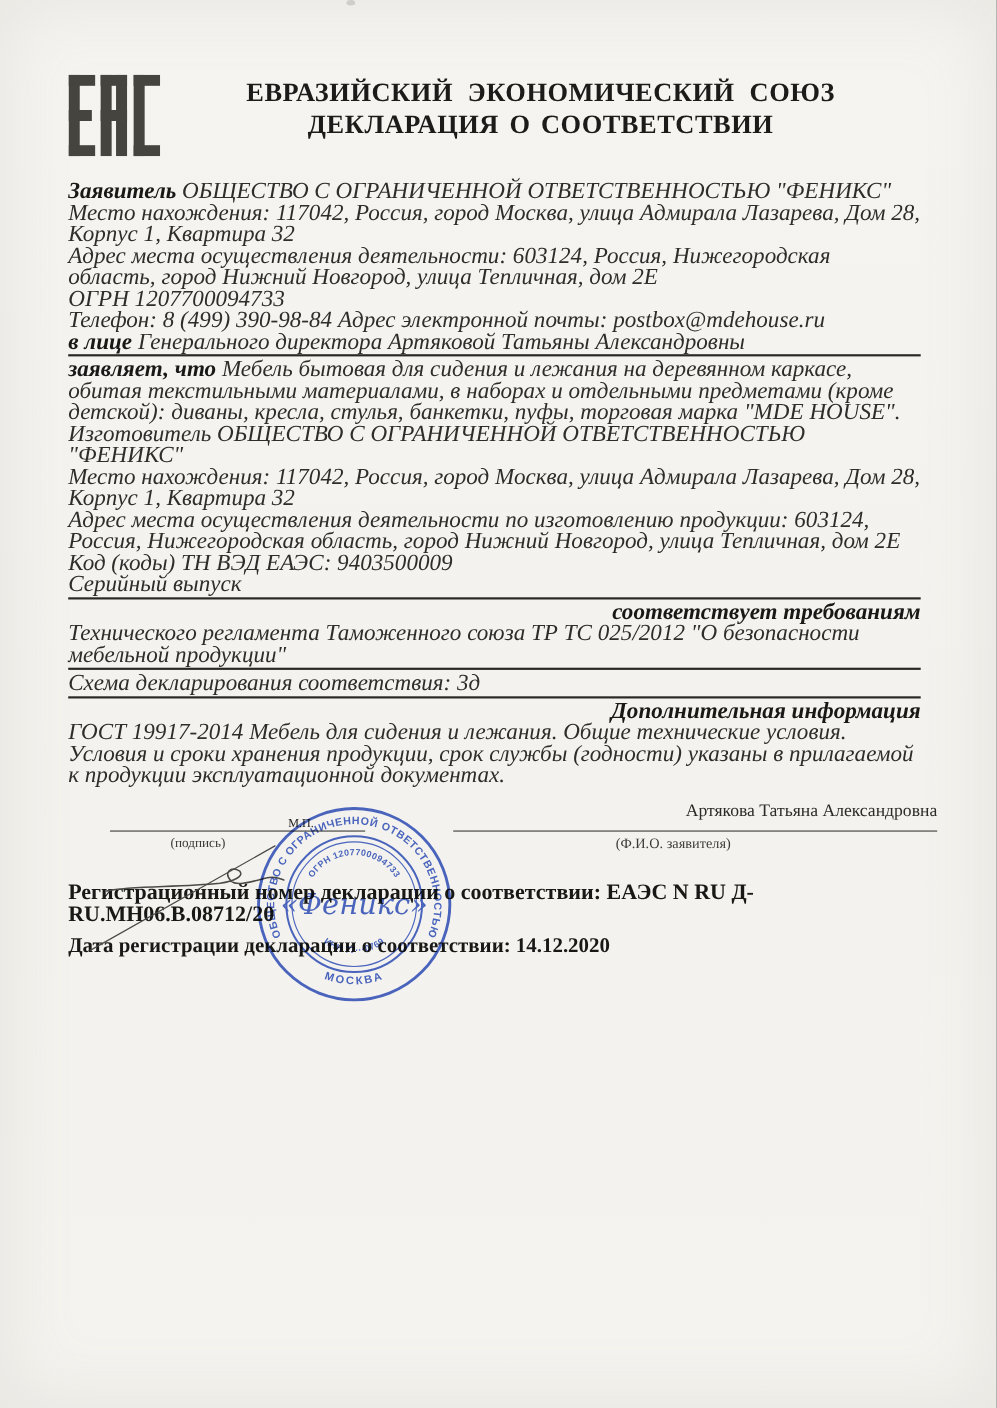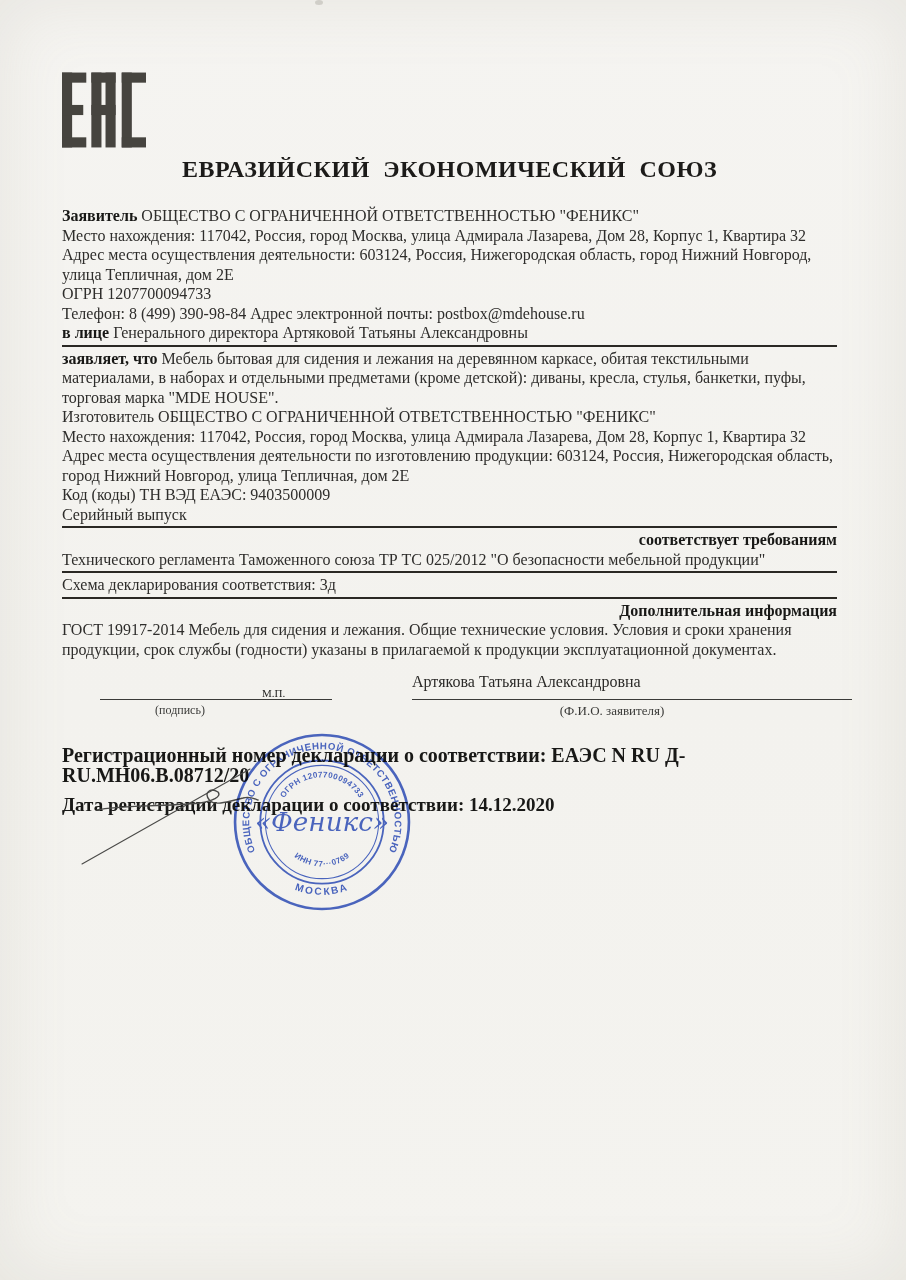--- a/index.html
+++ b/index.html
@@ -5,38 +5,38 @@
   html,body { margin:0; padding:0; background:#888; }
   .page {
     position:relative; width:906px; height:1280px; margin:0 auto;
     background: linear-gradient(180deg,#f5f4f1 0%, #f3f2ee 55%, #f4f3ef 100%);
     box-shadow: inset 0 0 70px rgba(150,140,120,0.14);
     font-family:"Liberation Serif", serif;
     color:#2e2d2b;
     overflow:hidden;
   }
   .doc { position:absolute; left:62px; top:0; width:775px; }
-  .header { display:flex; margin-top:68px;flex-direction:column; }
+  .header { display:flex; margin-top:68px; }
   .eac-logo { width:84px; height:74px; flex:0 0 84px; }
   .titles { flex:1; text-align:center; padding-top:3px; color:#1c1b19; }
   .title-line1 { font-size:24px; font-weight:bold; line-height:29px; word-spacing:7px; letter-spacing:0.5px; }
   .title-line2 { font-size:24px; font-weight:bold; line-height:29px; word-spacing:3px; letter-spacing:0.5px; }
-  .body-text { font-size:16px; line-height:19.5px; }
+  .body-text { font-size:21px; line-height:19.5px;font-style:italic; }
   .sec { margin:0; }
   .sec1 { margin-top:22px; }
   .sec p { margin:0; }
   b, .bold { color:#181816; }
   .divider { height:2px; background:#2a2824; margin:2px 0; border:none; }
   .heading { font-weight:bold; color:#181816;text-align:right; }
   .validity { margin-top:6px; font-weight:bold; color:#181816; }
   .sig-block { position:relative; height:84px; margin-top:2px; font-size:16px; }
   .sig-line-left { position:absolute; left:38px; top:38px; width:232px; border-bottom:1.6px solid #3a3a38; }
   .sig-caption { position:absolute; left:38px; top:42px; width:160px; text-align:center; font-size:12px; color:#3a3a38; }
   .mp-mark { position:absolute; left:200px; top:26px; font-size:11px; color:#242422; }
-  .fio-name { position:absolute; left:350px; top:12px; width:440px; text-align:left; color:#2b2a28; }
+  .fio-name { position:absolute; left:350px; top:12px; width:440px; text-align:right; color:#2b2a28; }
   .fio-line { position:absolute; left:350px; top:38px; width:440px; border-bottom:1.4px solid #3a3a38; }
   .fio-caption { position:absolute; left:350px; top:42px; width:400px; text-align:center; font-size:13px; color:#3a3a38; }
   .reg-line1 { margin:0; font-weight:bold; font-size:20px; line-height:20px; color:#181816; }
   .reg-line2 { margin:9.5px 0 0; font-weight:bold; font-size:19px; line-height:20px; color:#181816; }
   .stamp {
     position:absolute; left:231px; top:731px; width:182px; height:182px;
     opacity:0.86; mix-blend-mode:multiply; pointer-events:none;
   }
   .stamp text { fill:#2f50c2; }
   .signature-svg { position:absolute; left:60px; top:735px; pointer-events:none; }
@@ -61,20 +61,21 @@
           <rect x="43" y="0" width="10" height="74"></rect>
           <rect x="29" y="0" width="24" height="10"></rect>
           <rect x="29" y="32" width="24" height="10"></rect>
           <rect x="59" y="0" width="10" height="74"></rect>
           <rect x="59" y="0" width="24" height="10"></rect>
           <rect x="59" y="64" width="24" height="10"></rect>
         </g>
       </svg>
       <div class="titles">
         <div class="title-line1">ЕВРАЗИЙСКИЙ ЭКОНОМИЧЕСКИЙ СОЮЗ</div>
+        <div class="title-line2">ДЕКЛАРАЦИЯ О СООТВЕТСТВИИ</div>
       </div>
     </div>
 
     <div class="sec sec1 body-text">
       <p><b>Заявитель</b> <span>ОБЩЕСТВО С ОГРАНИЧЕННОЙ ОТВЕТСТВЕННОСТЬЮ "ФЕНИКС"</span></p>
       <p>Место нахождения: 117042, Россия, город Москва, улица Адмирала Лазарева, Дом 28, Корпус 1, Квартира 32</p>
       <p>Адрес места осуществления деятельности: 603124, Россия, Нижегородская область, город Нижний Новгород, улица Тепличная, дом 2Е</p>
       <p>ОГРН 1207700094733</p>
       <p>Телефон: 8 (499) 390-98-84 Адрес электронной почты: postbox@mdehouse.ru</p>
       <p><b>в лице</b> <span>Генерального директора Артяковой Татьяны Александровны</span></p>

